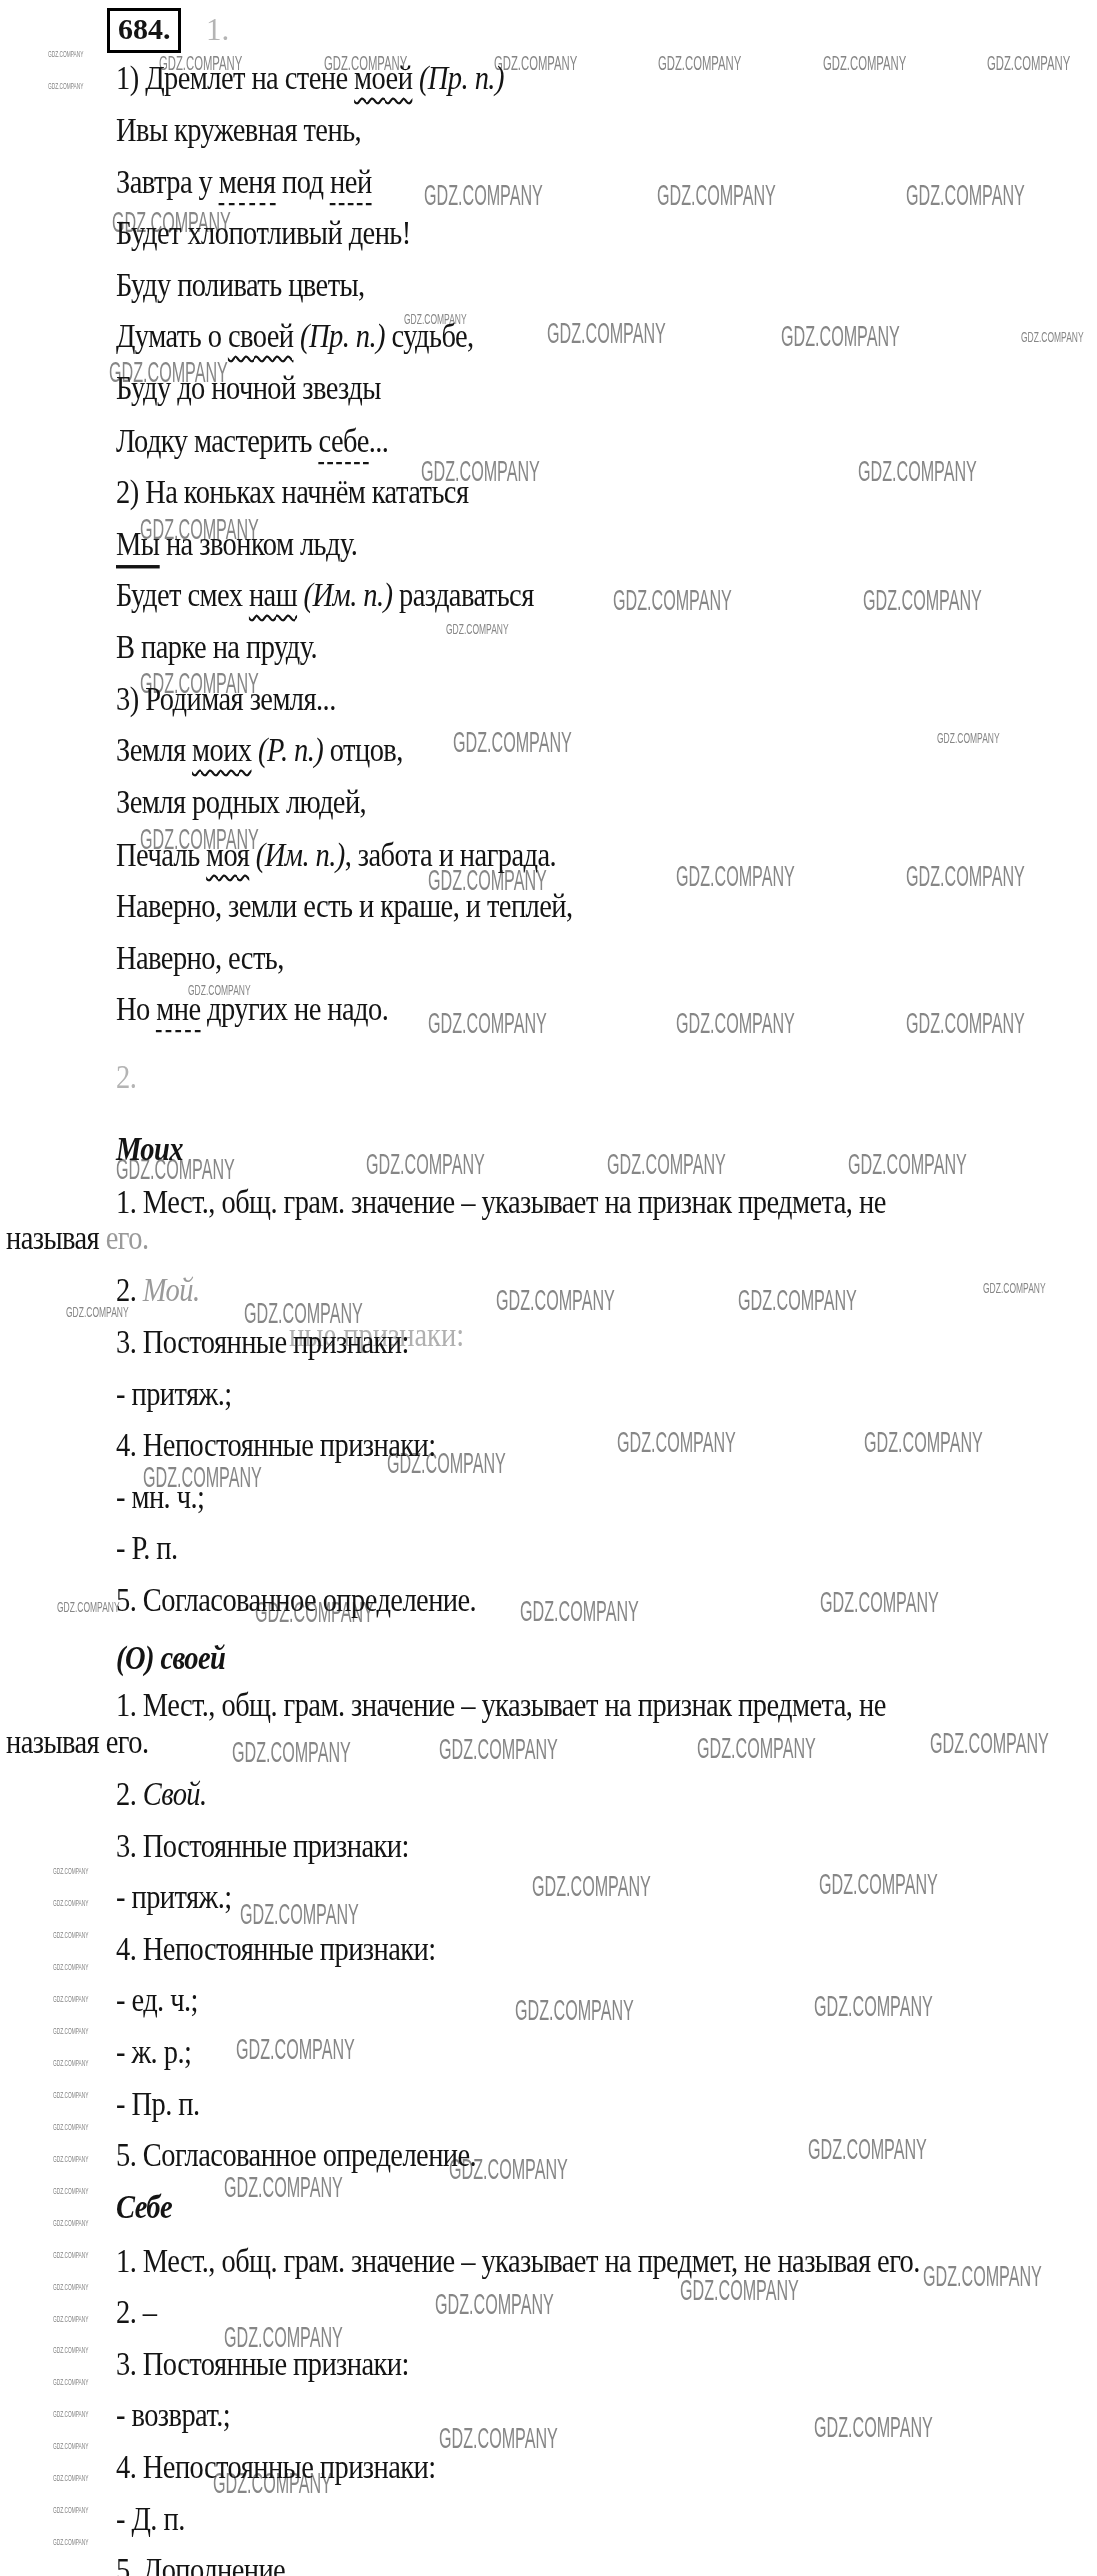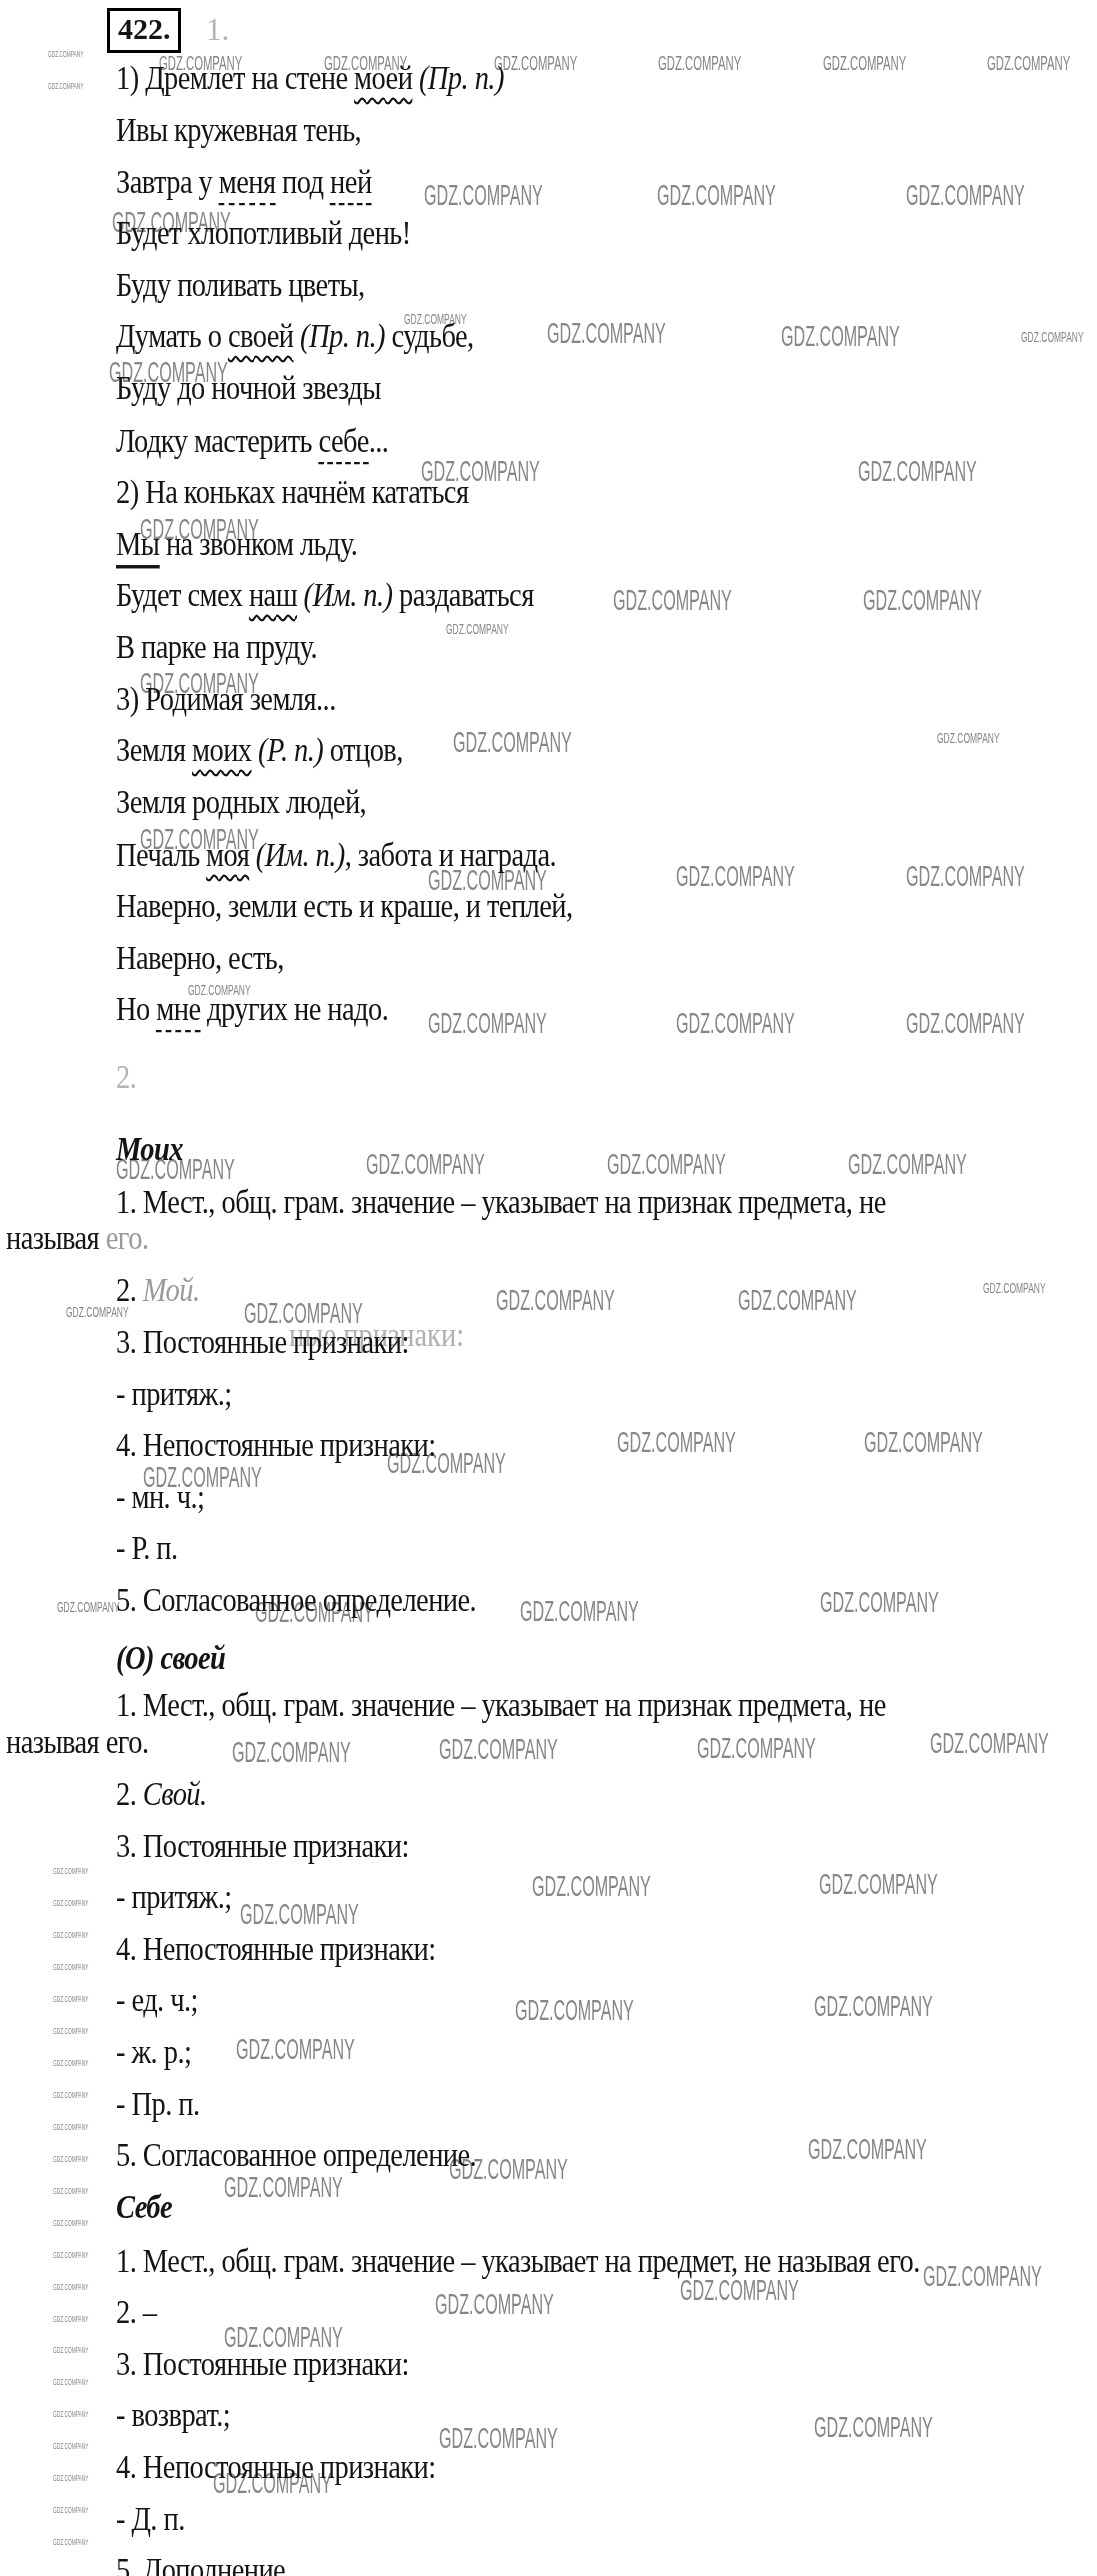--- a/index.html
+++ b/index.html
@@ -31,21 +31,21 @@
   .s-lg{font-size:22.4px;}
   .s-md{font-size:15.7px;}
   .s-sm{font-size:11.8px;}
   .s-xs{font-size:6.7px;color:#9a9a9a;}
   .ghost{position:absolute;font-size:30px;color:#b0b0b0;z-index:1;white-space:pre;transform:scale(0.95,1.14);transform-origin:0 0;}
 </style>
 </head>
 <body>
 
 <div class="page">
-  <div class="badge">422.</div>
+  <div class="badge">684.</div>
   <div class="partlabel">1.</div>
   <div id="ghost" class="ghost" style="left: 289px; top: 1315px;">ные признаки:</div>
   <div id="lines-root">
       <div class="line" style="left: 116px; top: 58px;"><span>1) Дремлет на стене </span><span class="u-wavy">моей</span><span> </span><span class="it">(Пр. п.)</span></div>
       <div class="line" style="left: 116px; top: 110px;"><span>Ивы кружевная тень,</span></div>
       <div class="line" style="left: 116px; top: 162px;"><span>Завтра у </span><span class="u-dash">меня</span><span> под </span><span class="u-dash">ней</span></div>
       <div class="line" style="left: 116px; top: 213px;"><span>Будет хлопотливый день!</span></div>
       <div class="line" style="left: 116px; top: 265px;"><span>Буду поливать цветы,</span></div>
       <div class="line" style="left: 116px; top: 316px;"><span>Думать о </span><span class="u-wavy">своей</span><span> </span><span class="it">(Пр. п.)</span><span> судьбе,</span></div>
       <div class="line" style="left: 116px; top: 368px;"><span>Буду до ночной звезды</span></div>

